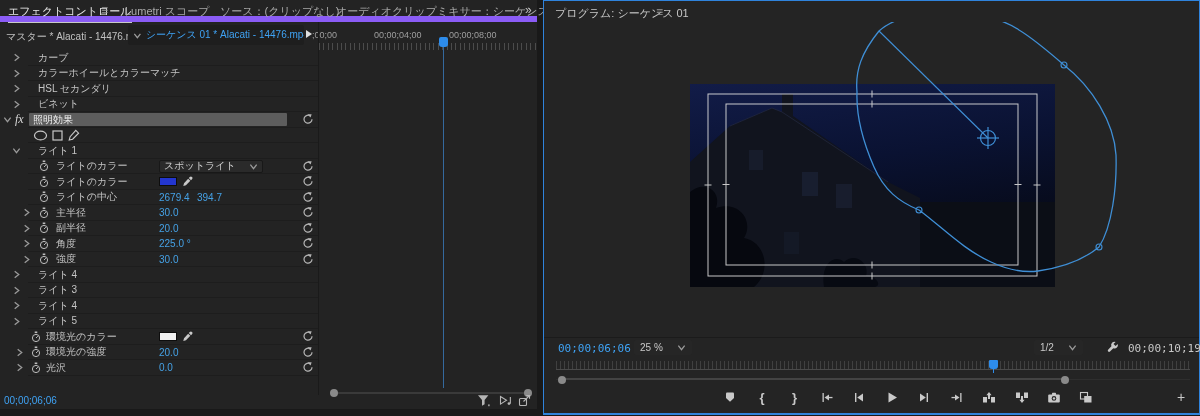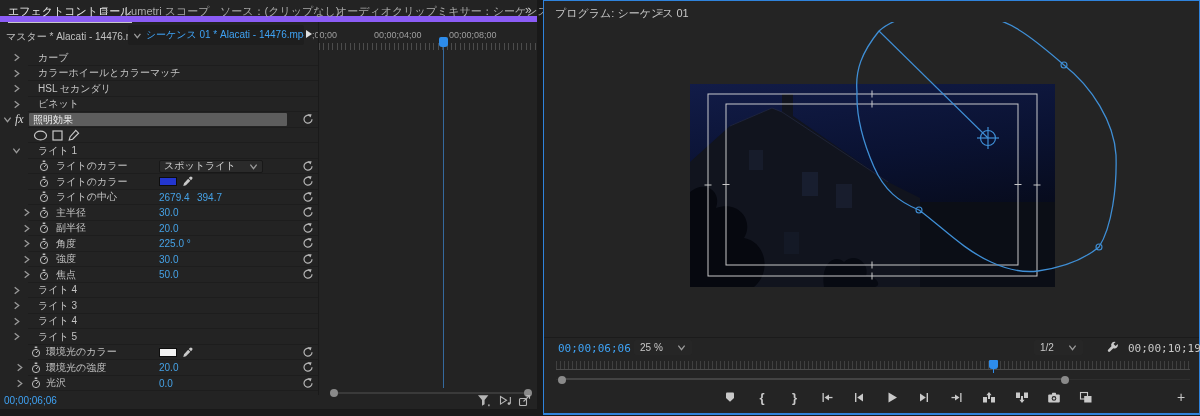--- a/index.html
+++ b/index.html
@@ -433,39 +433,20 @@
           </span>
         <span class="lbl2">強度</span>
         <span class="val">30.0</span>
         <span class="reset-btn">
             <svg width="12" height="12">
               <use href="#i-reset"></use>
             </svg>
           </span>
       </div>
 
-      <div class="row">
-        <span class="pos-chev2">
-            <svg class="chev" width="9" height="9">
-              <use href="#i-chev-r"></use>
-            </svg>
-          </span>
-        <span class="pos-sw1">
-            <svg class="sw">
-              <use href="#i-stopwatch"></use>
-            </svg>
-          </span>
-        <span class="lbl2">焦点</span>
-        <span class="val">50.0</span>
-        <span class="reset-btn">
-            <svg width="12" height="12">
-              <use href="#i-reset"></use>
-            </svg>
-          </span>
-      </div>
 
       <div class="row">
         <span class="pos-chev1">
             <svg class="chev" width="9" height="9">
               <use href="#i-chev-r"></use>
             </svg>
           </span>
         <span class="lbl1">ライト 4</span>
       </div>
       <div class="row">

